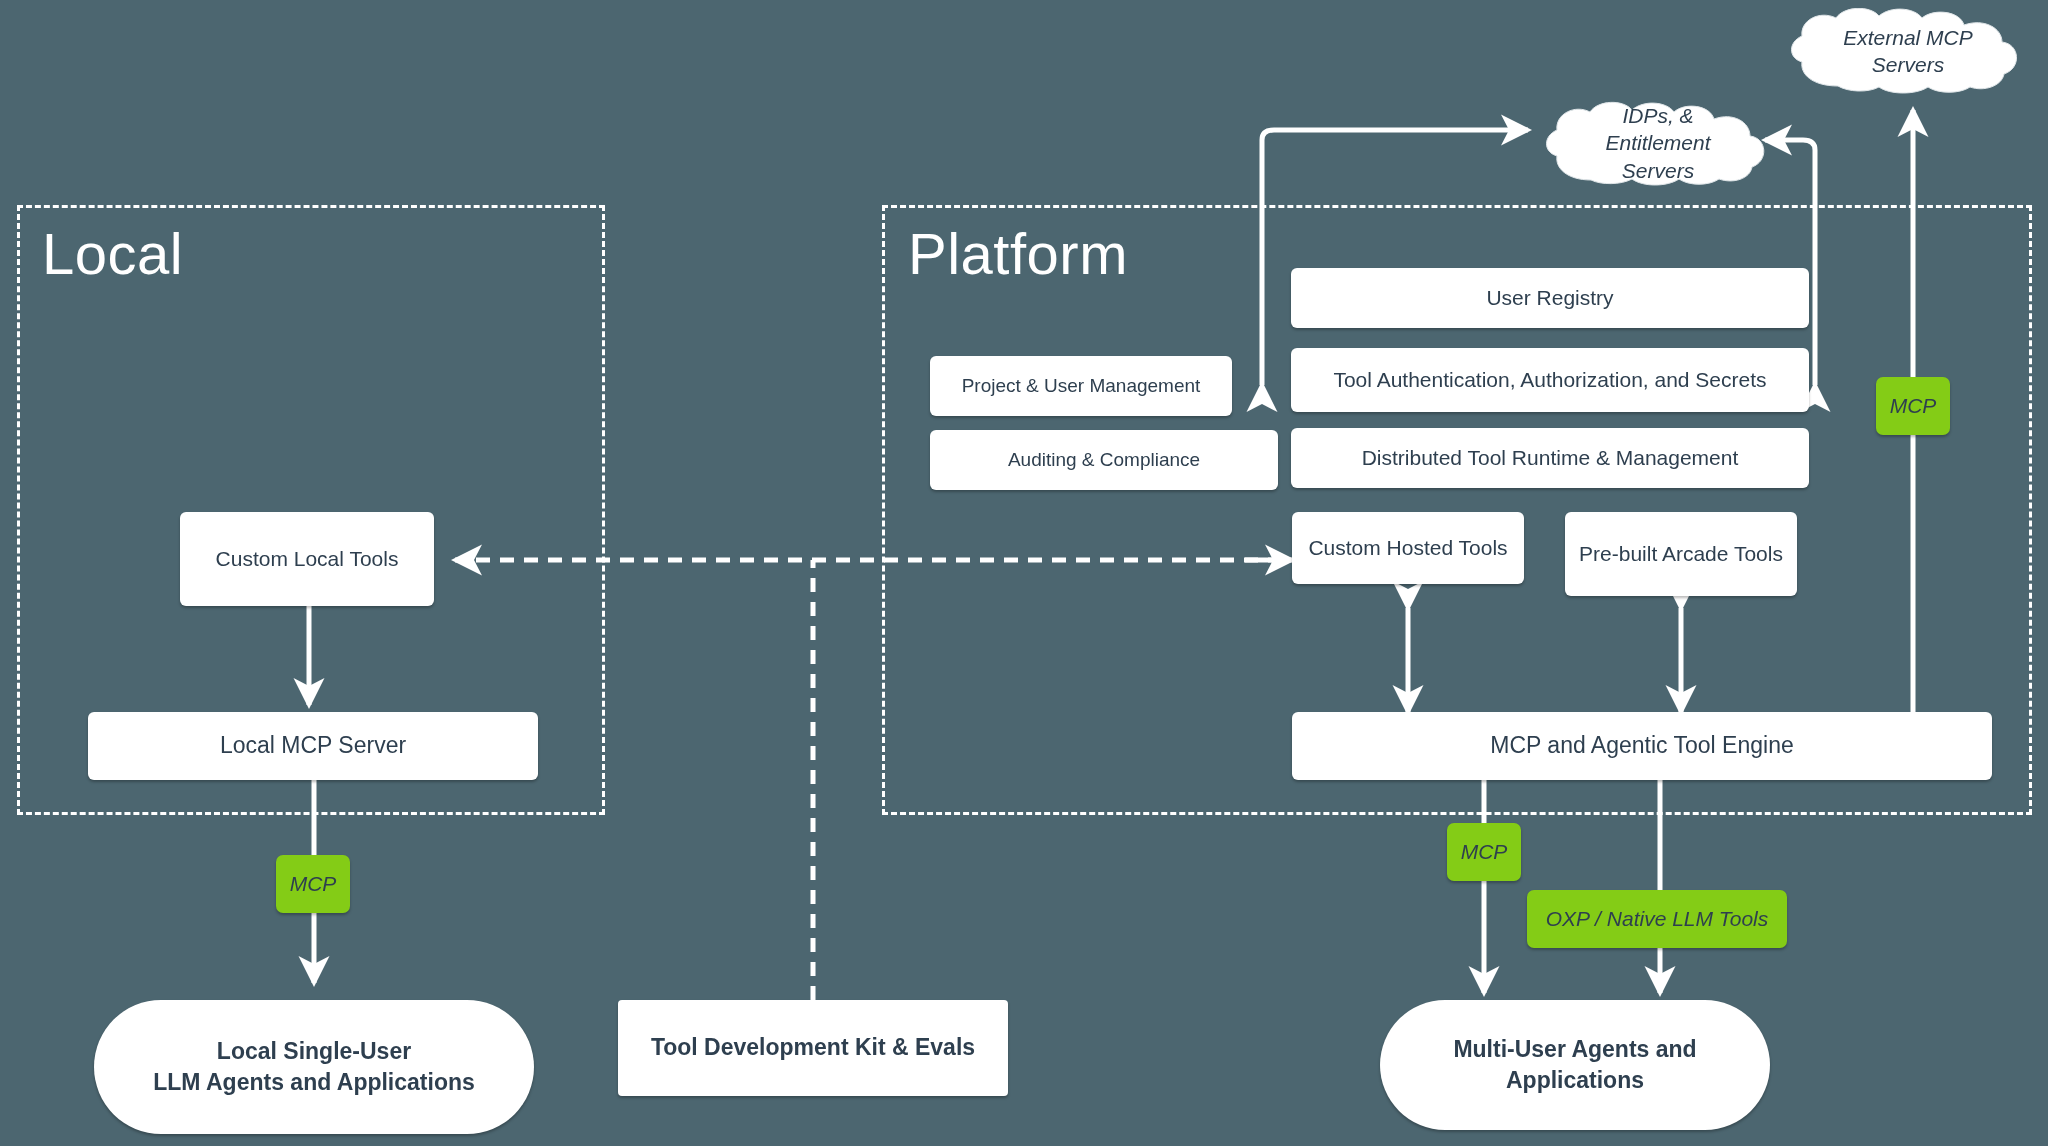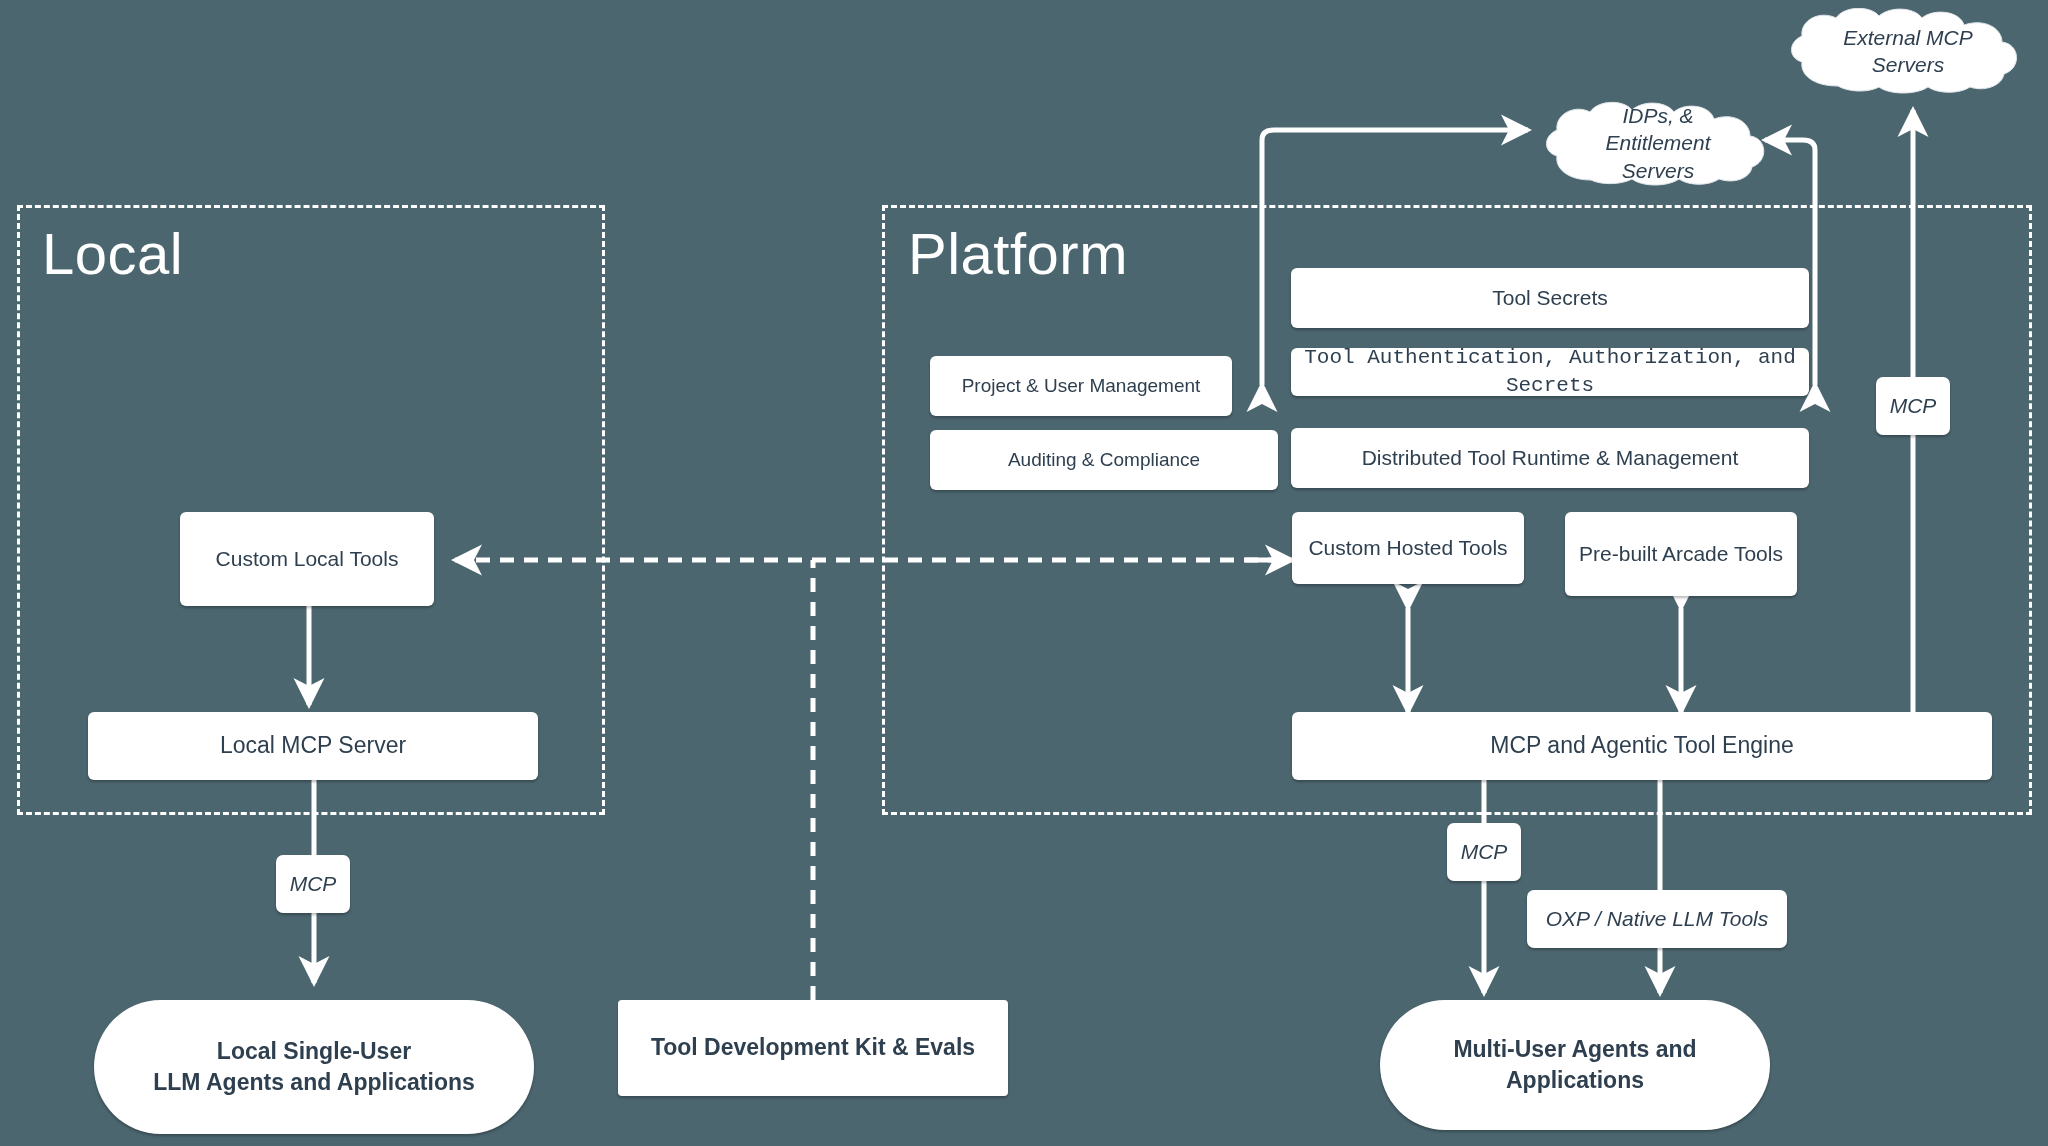--- a/index.html
+++ b/index.html
@@ -59,21 +59,21 @@
     font-weight: bold;
     font-size: 23px;
   }
   .node.rect-bold {
     font-weight: bold;
     font-size: 23px;
     border-radius: 4px;
   }
   .label-chip {
     position: absolute;
-    background: #ffffff;
+    background: #84cc16;
     border-radius: 7px;
     box-sizing: border-box;
     display: flex;
     align-items: center;
     justify-content: center;
     color: #2e3f4f;
     font-style: italic;
     font-size: 21px;
     box-shadow: 0 2px 3px rgba(0,0,0,0.28);
     z-index: 6;
@@ -194,23 +194,23 @@
       <span>Local Single-User</span>
       <span>LLM Agents and Applications</span>
     </div>
 
     <div class="node rect-bold" style="left:618px; top:1000px; width:390px; height:96px;">Tool Development Kit &amp; Evals</div>
 
     <div class="node sm" style="left:930px; top:356px; width:302px; height:60px;">Project &amp; User Management</div>
 
     <div class="node sm" style="left:930px; top:430px; width:348px; height:60px;">Auditing &amp; Compliance</div>
 
-    <div class="node md" style="left:1291px; top:268px; width:518px; height:60px;">Tool Secrets</div>
-
-    <div class="node md" style="left:1291px; top:348px; width:518px; height:48px;font-family:Liberation Mono, monospace;">Tool Authentication, Authorization, and Secrets</div>
+    <div class="node md" style="left:1291px; top:268px; width:518px; height:60px;">User Registry</div>
+
+    <div class="node md" style="left:1291px; top:348px; width:518px; height:64px;">Tool Authentication, Authorization, and Secrets</div>
 
     <div class="node md" style="left:1291px; top:428px; width:518px; height:60px;">Distributed Tool Runtime &amp; Management</div>
 
     <div class="node md" style="left:1292px; top:512px; width:232px; height:72px;">Custom Hosted Tools</div>
 
     <div class="node md" style="left:1565px; top:512px; width:232px; height:84px;">Pre-built Arcade Tools</div>
 
     <div class="node lg" style="left:1292px; top:712px; width:700px; height:68px;">MCP and Agentic Tool Engine</div>
 
     <div class="label-chip" style="left:1876px; top:377px; width:74px; height:58px;">MCP</div>

